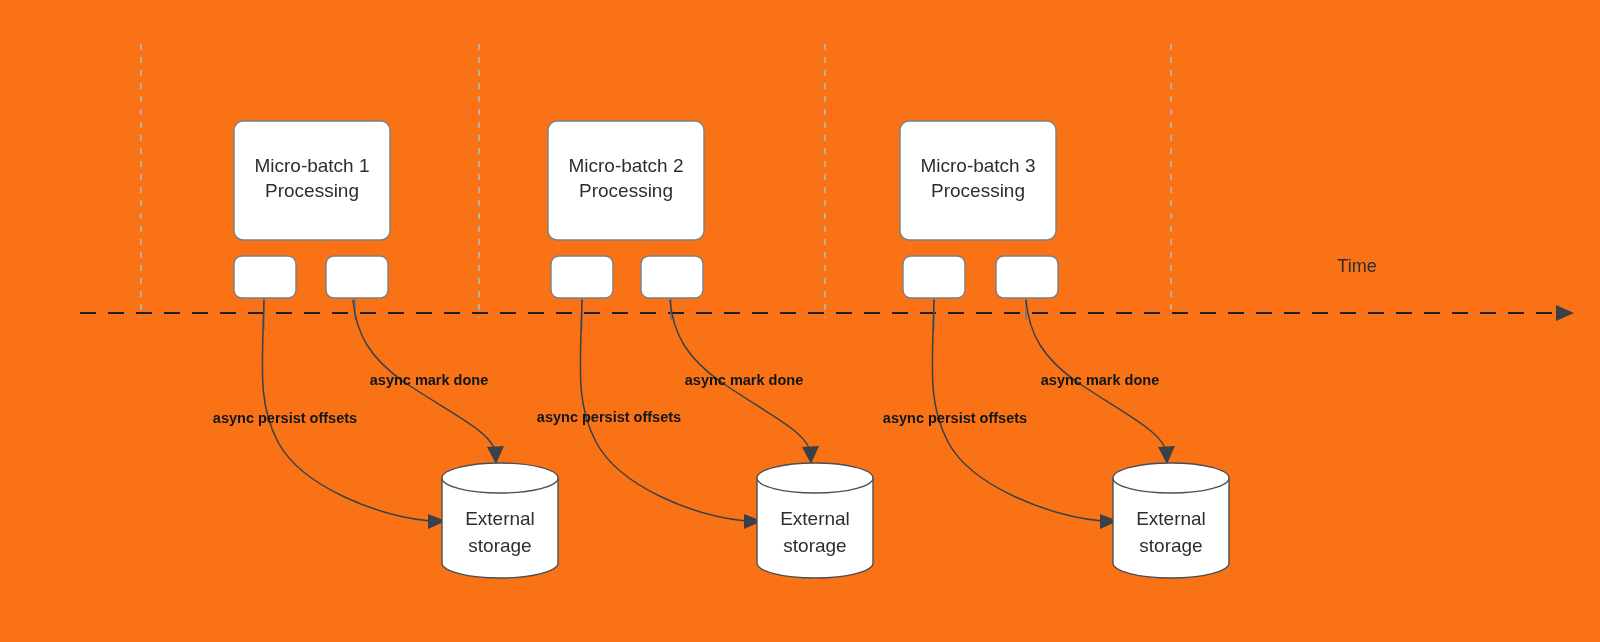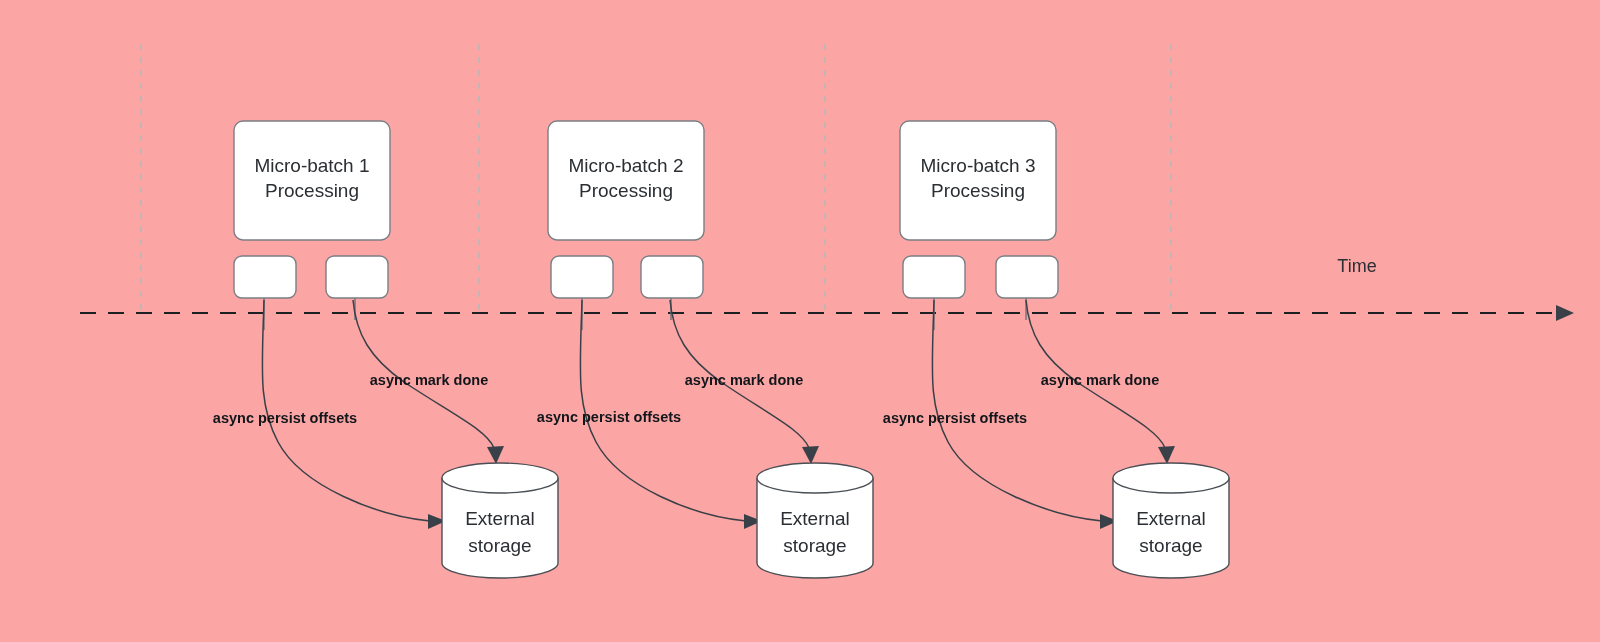--- a/index.html
+++ b/index.html
@@ -10,21 +10,21 @@
   body {
     width: 1600px;
     height: 642px;
     overflow: hidden;
     font-family: "Liberation Sans", sans-serif;
   }
   #diagram-root {
     position: relative;
     width: 1600px;
     height: 642px;
-    background: #fca5a5;
+    background: #f97316;
   }
   svg.layer {
     position: absolute;
     top: 0;
     left: 0;
     width: 1600px;
     height: 642px;
   }
   .node-text {
     font-family: "Liberation Sans", sans-serif;

